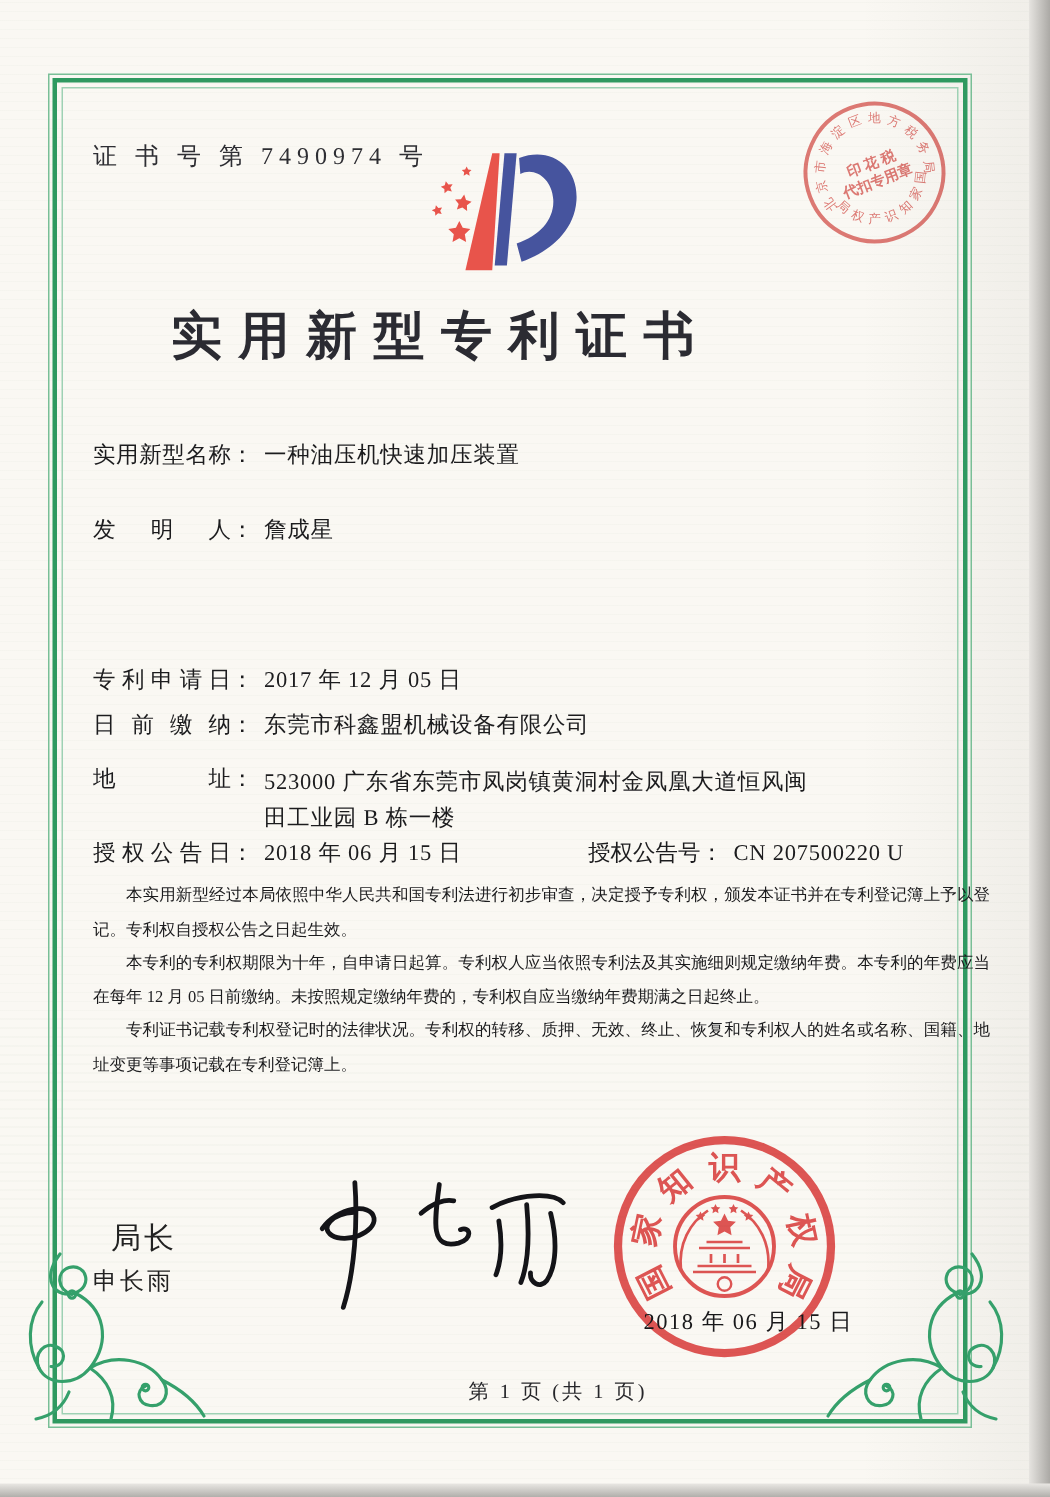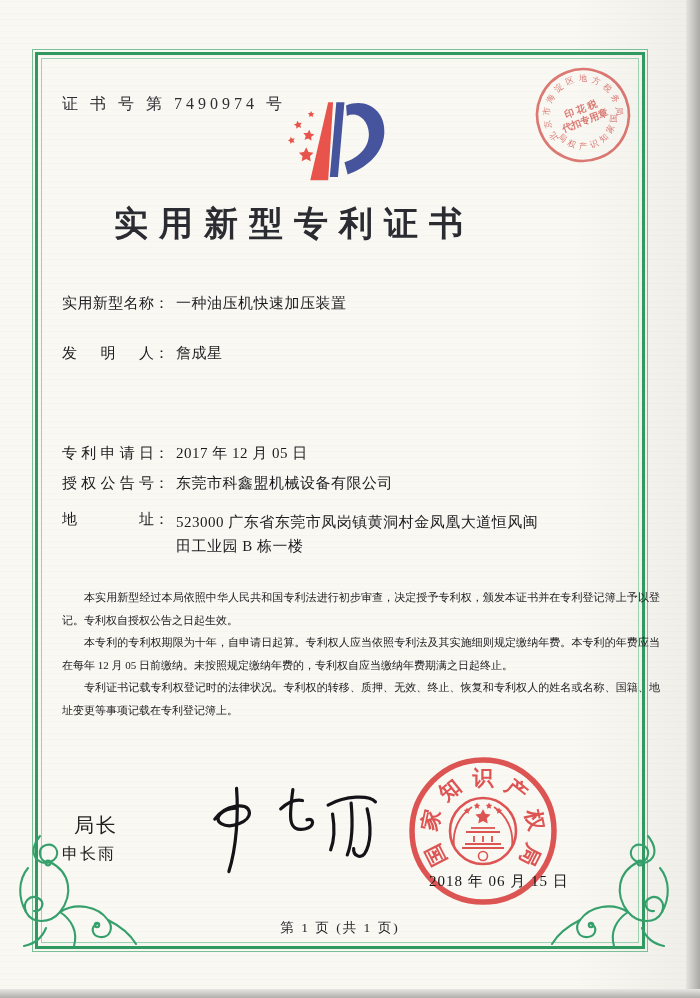--- a/index.html
+++ b/index.html
@@ -40,21 +40,21 @@
   
   .director-title{position:absolute;left:74px;top:812px;font-size:20px;letter-spacing:2px;color:#222;}
   .director-name{position:absolute;left:62px;top:844px;font-size:16px;letter-spacing:2px;color:#222;}
   .signature{position:absolute;left:186px;top:779px;width:192px;height:102px;}
   
   .seal{position:absolute;left:403px;top:751px;width:160px;height:160px;mix-blend-mode:multiply;opacity:0.92;}
   .seal-date{position:absolute;left:429px;top:872px;font-size:15px;letter-spacing:1px;color:#18181a;}
   .tax-stamp{position:absolute;left:532px;top:64px;width:102px;height:102px;
     transform:rotate(-21deg);mix-blend-mode:multiply;opacity:0.88;}
   .footer{position:absolute;left:32px;top:919px;width:616px;text-align:center;
-    font-size:13.5px;letter-spacing:2px;color:#26262a;}
+    font-size:13.5px;letter-spacing:2px;color:#26262a;padding-left:32px;}
 </style>
 </head>
 <body>
 
 <div class="page">
 
   <svg width="0" height="0" style="position:absolute" aria-hidden="true">
     <defs>
       <path id="star" d="M0,-1 L0.294,-0.405 L0.951,-0.309 L0.476,0.155 L0.588,0.809 L0,0.5 L-0.588,0.809 L-0.476,0.155 L-0.951,-0.309 L-0.294,-0.405 Z"></path>
     </defs>
@@ -111,24 +111,28 @@
   <div class="row" style="top:344px">
     <span class="flabel">发明人</span><span class="colon">：</span><span class="fvalue">詹成星</span>
   </div>
   <div class="row" style="top:294px">
     <span class="flabel">实用新型名称</span><span class="colon">：</span><span class="fvalue">一种油压机快速加压装置</span>
   </div>
   <div class="row" style="top:444px">
     <span class="flabel">专利申请日</span><span class="colon">：</span><span class="fvalue">2017 年 12 月 05 日</span>
   </div>
   <div class="row" style="top:474px">
-    <span class="flabel">授权公告号</span><span class="colon">：</span><span class="fvalue">东莞市科鑫盟机械设备有限公司</span>
+    <span class="flabel">日前缴纳</span><span class="colon">：</span><span class="fvalue">东莞市科鑫盟机械设备有限公司</span>
   </div>
   <div class="row" style="top:510px">
     <span class="flabel">地址</span><span class="colon">：</span><span class="fvalue addr-val">523000 广东省东莞市凤岗镇黄洞村金凤凰大道恒风闽田工业园 B 栋一楼</span>
+  </div>
+  <div class="row" style="top:559px;width:598px">
+    <span><span class="flabel">授权公告日</span><span class="colon">：</span><span class="fvalue">2018 年 06 月 15 日</span></span>
+    <span class="grant2"><span>授权公告号</span><span class="colon">：</span><span class="fvalue">CN 207500220 U</span></span>
   </div>
 
   <div class="paras">
     <p>本实用新型经过本局依照中华人民共和国专利法进行初步审查，决定授予专利权，颁发本证书并在专利登记簿上予以登记。专利权自授权公告之日起生效。</p>
     <p>本专利的专利权期限为十年，自申请日起算。专利权人应当依照专利法及其实施细则规定缴纳年费。本专利的年费应当在每年 12 月 05 日前缴纳。未按照规定缴纳年费的，专利权自应当缴纳年费期满之日起终止。</p>
     <p>专利证书记载专利权登记时的法律状况。专利权的转移、质押、无效、终止、恢复和专利权人的姓名或名称、国籍、地址变更等事项记载在专利登记簿上。</p>
   </div>
 
   <div class="director-title">局长</div>
   <div class="director-name">申长雨</div>

